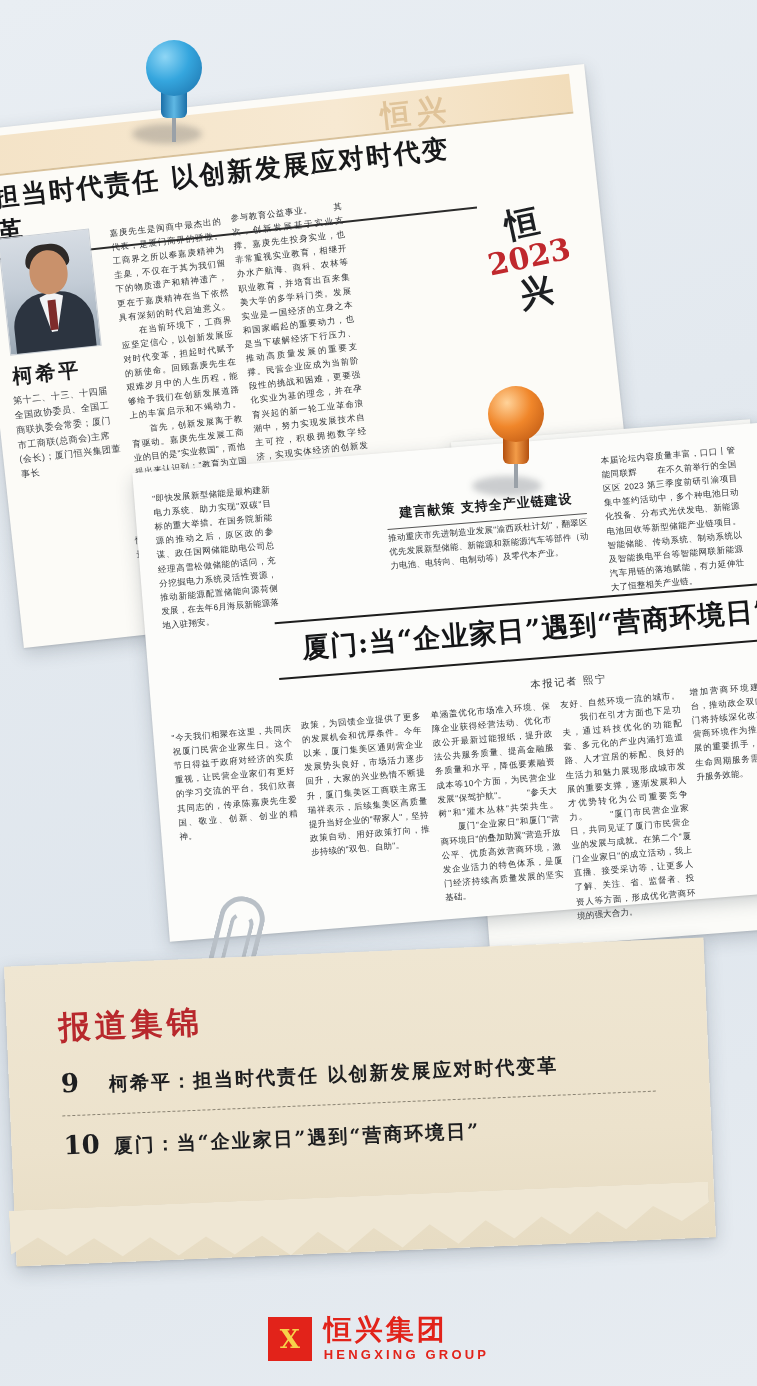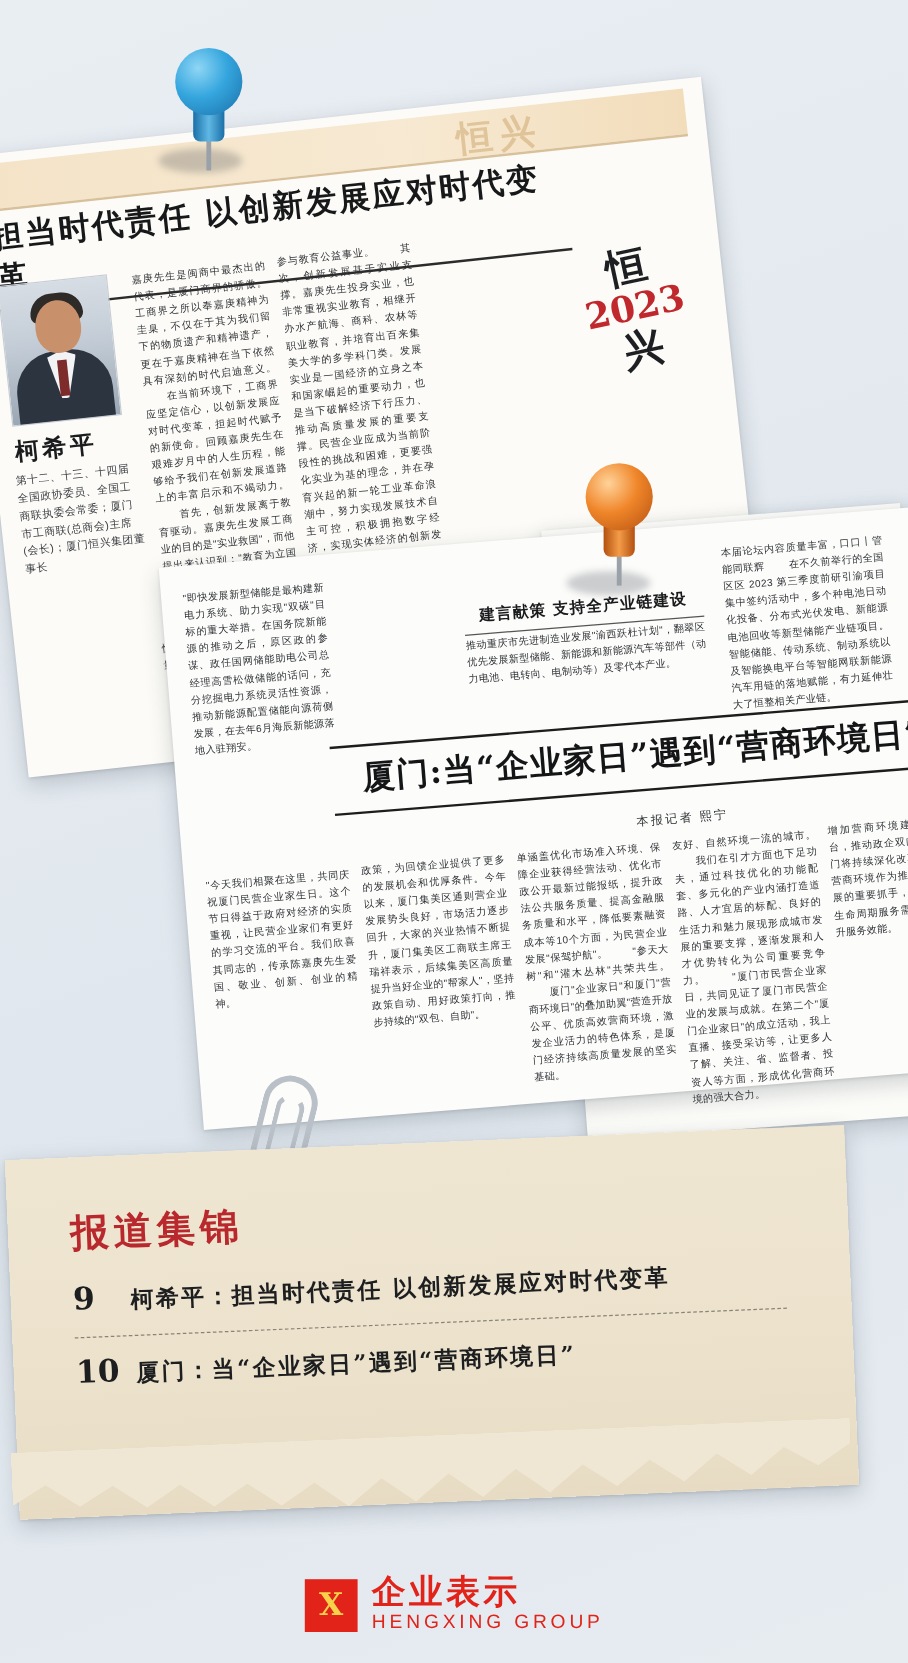--- a/index.html
+++ b/index.html
@@ -260,21 +260,21 @@
     width: 44px; height: 44px; background: #e2231a;
     display: flex; align-items: center; justify-content: center;
     font-family: "DejaVu Serif", serif; font-weight: bold; color: #f7d14a;
     font-size: 26px;
   }
   #footer .ftext .cn {
     font-family: "DejaVu Serif", serif; font-size: 28px; font-weight: bold;
     color: #e2231a; letter-spacing: 3px; line-height: 1;
   }
   #footer .ftext .en {
-    font-size: 16px; color: #e2231a; letter-spacing: 3.2px; margin-top: 3px;
+    font-size: 13px; color: #e2231a; letter-spacing: 3.2px; margin-top: 3px; font-weight: bold;
   }
 </style>
 </head>
 <body>
 
 <div id="stage">
 
   <div class="paper" id="sheet1">
     <div class="s1-topbar">
       <div class="ghost">恒兴</div>
@@ -368,18 +368,18 @@
   <div class="pin" id="pin2">
     <div class="shadow"></div>
     <div class="needle"></div>
     <div class="neck"></div>
     <div class="cap"></div>
   </div>
 
   <div id="footer">
     <div class="mark">X</div>
     <div class="ftext">
-      <div class="cn">企业表示</div>
+      <div class="cn">恒兴集团</div>
       <div class="en">HENGXING GROUP</div>
     </div>
   </div>
 
 </div>
 
 </body></html>

